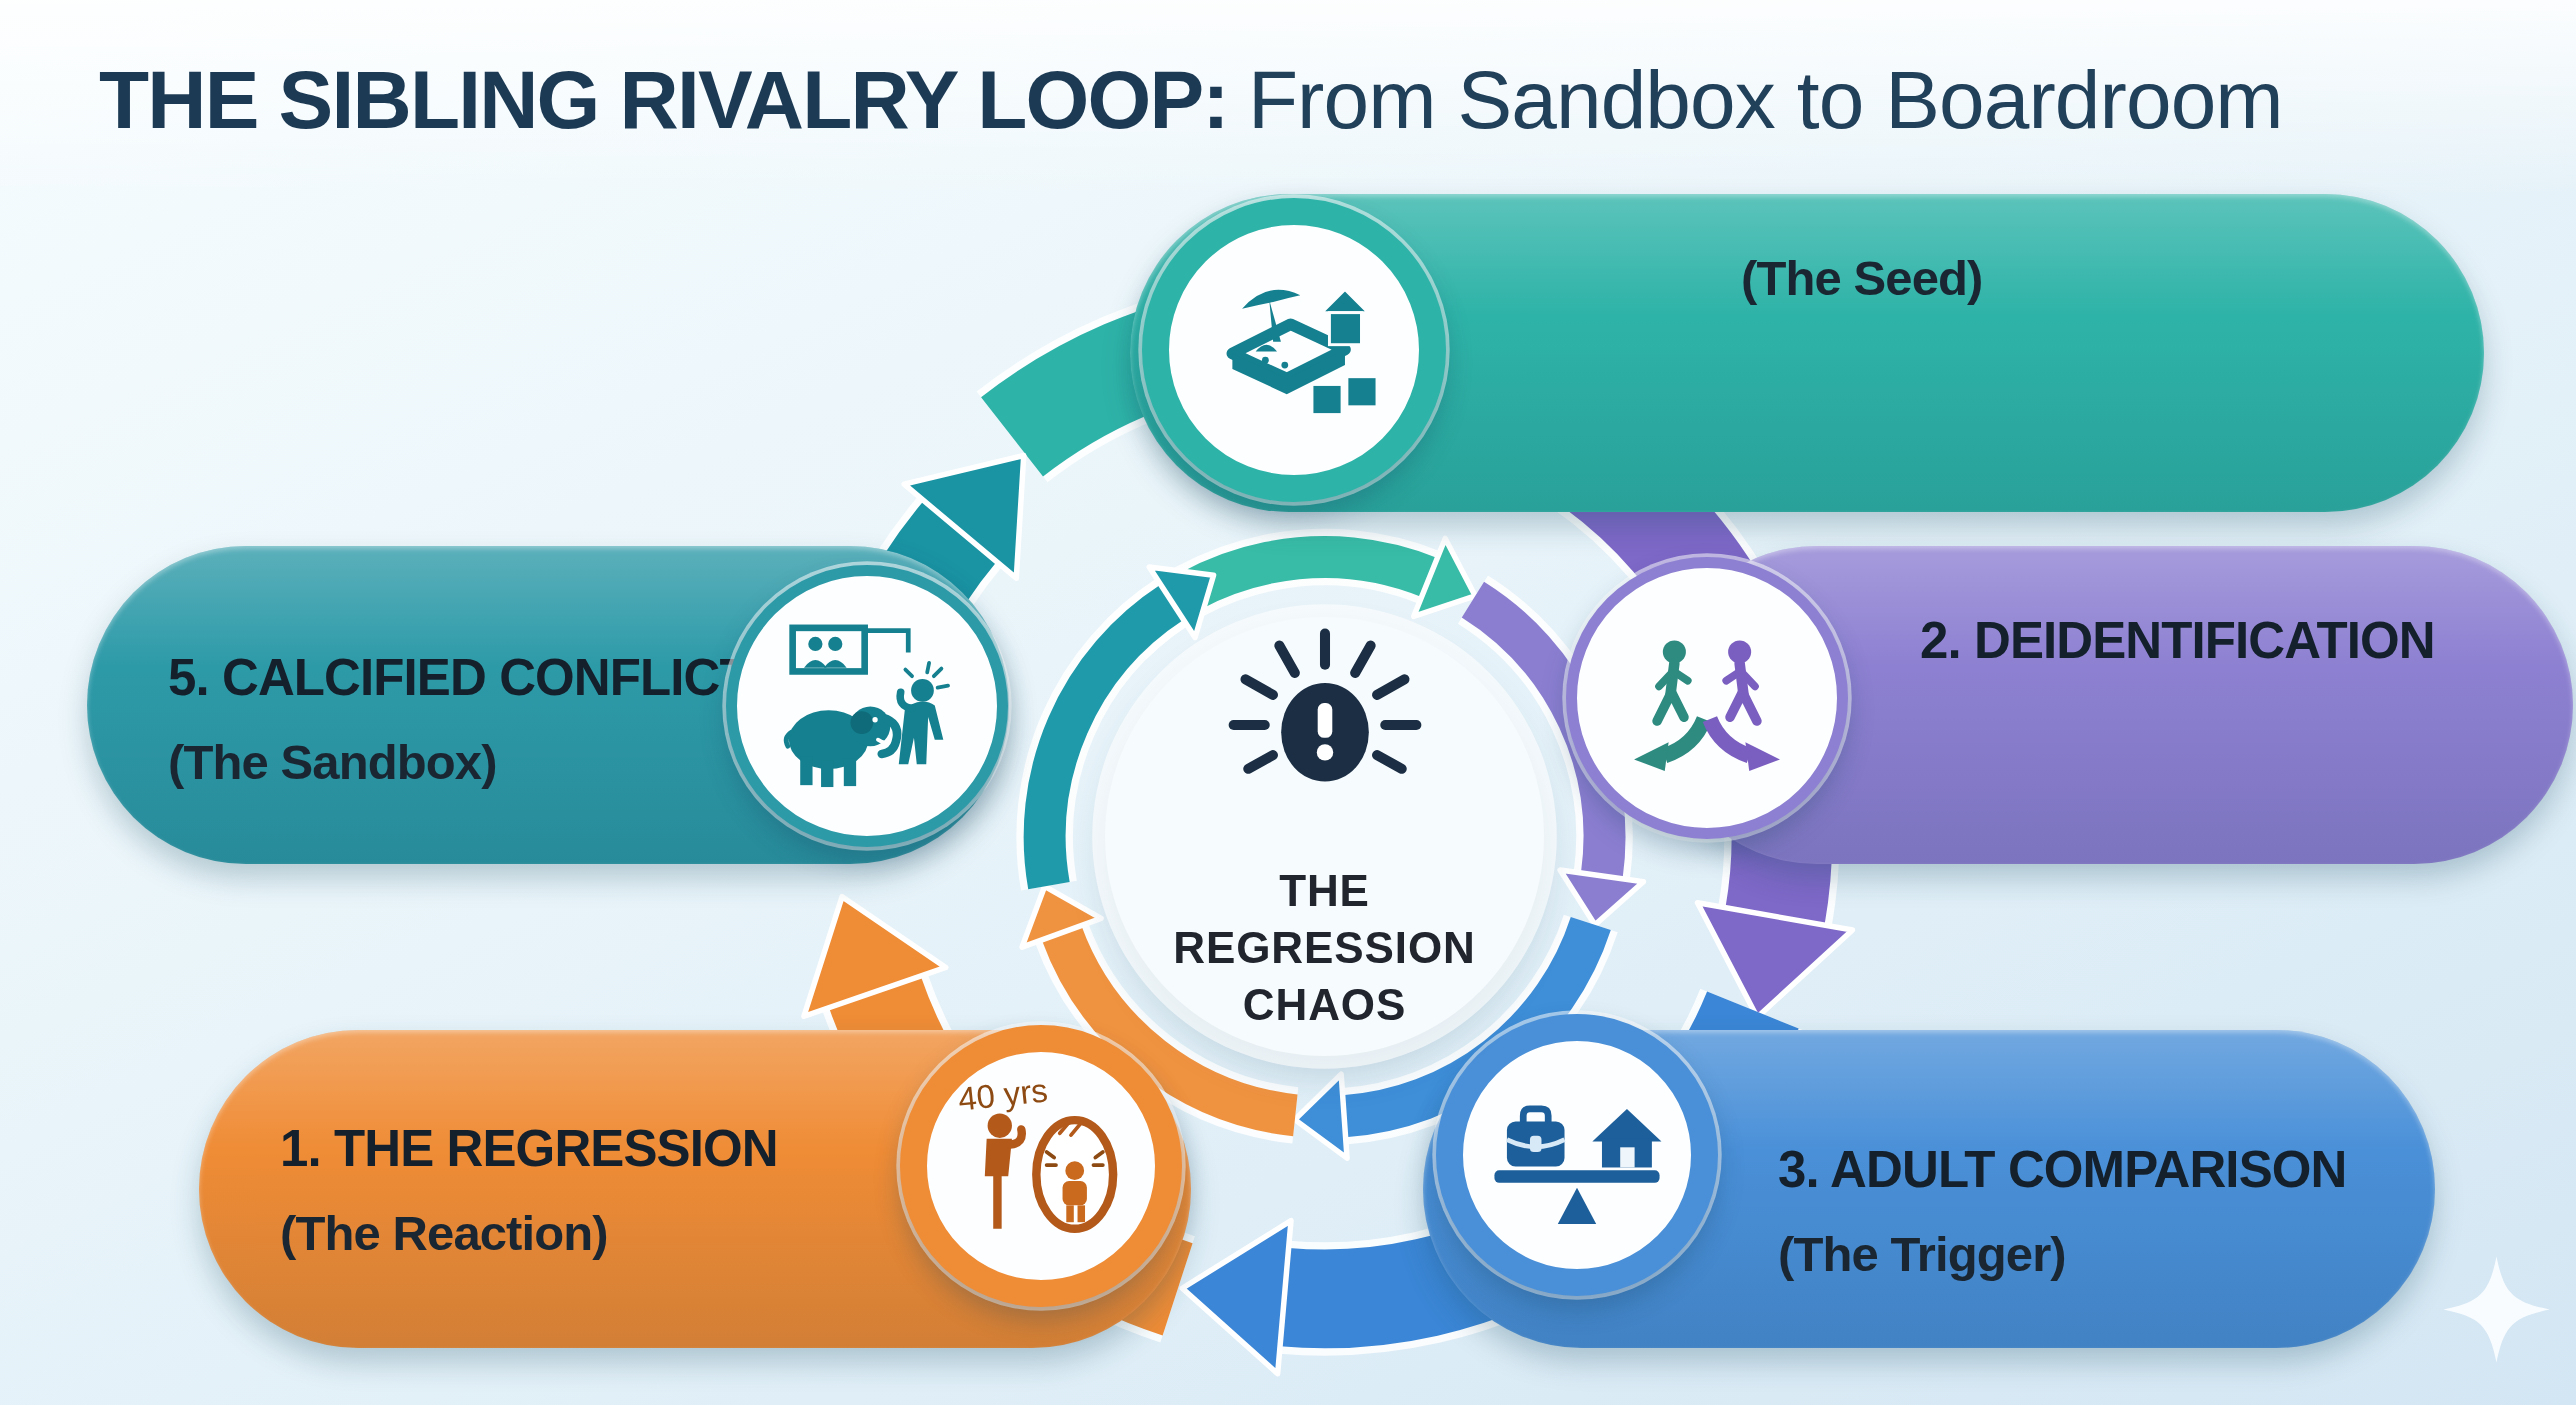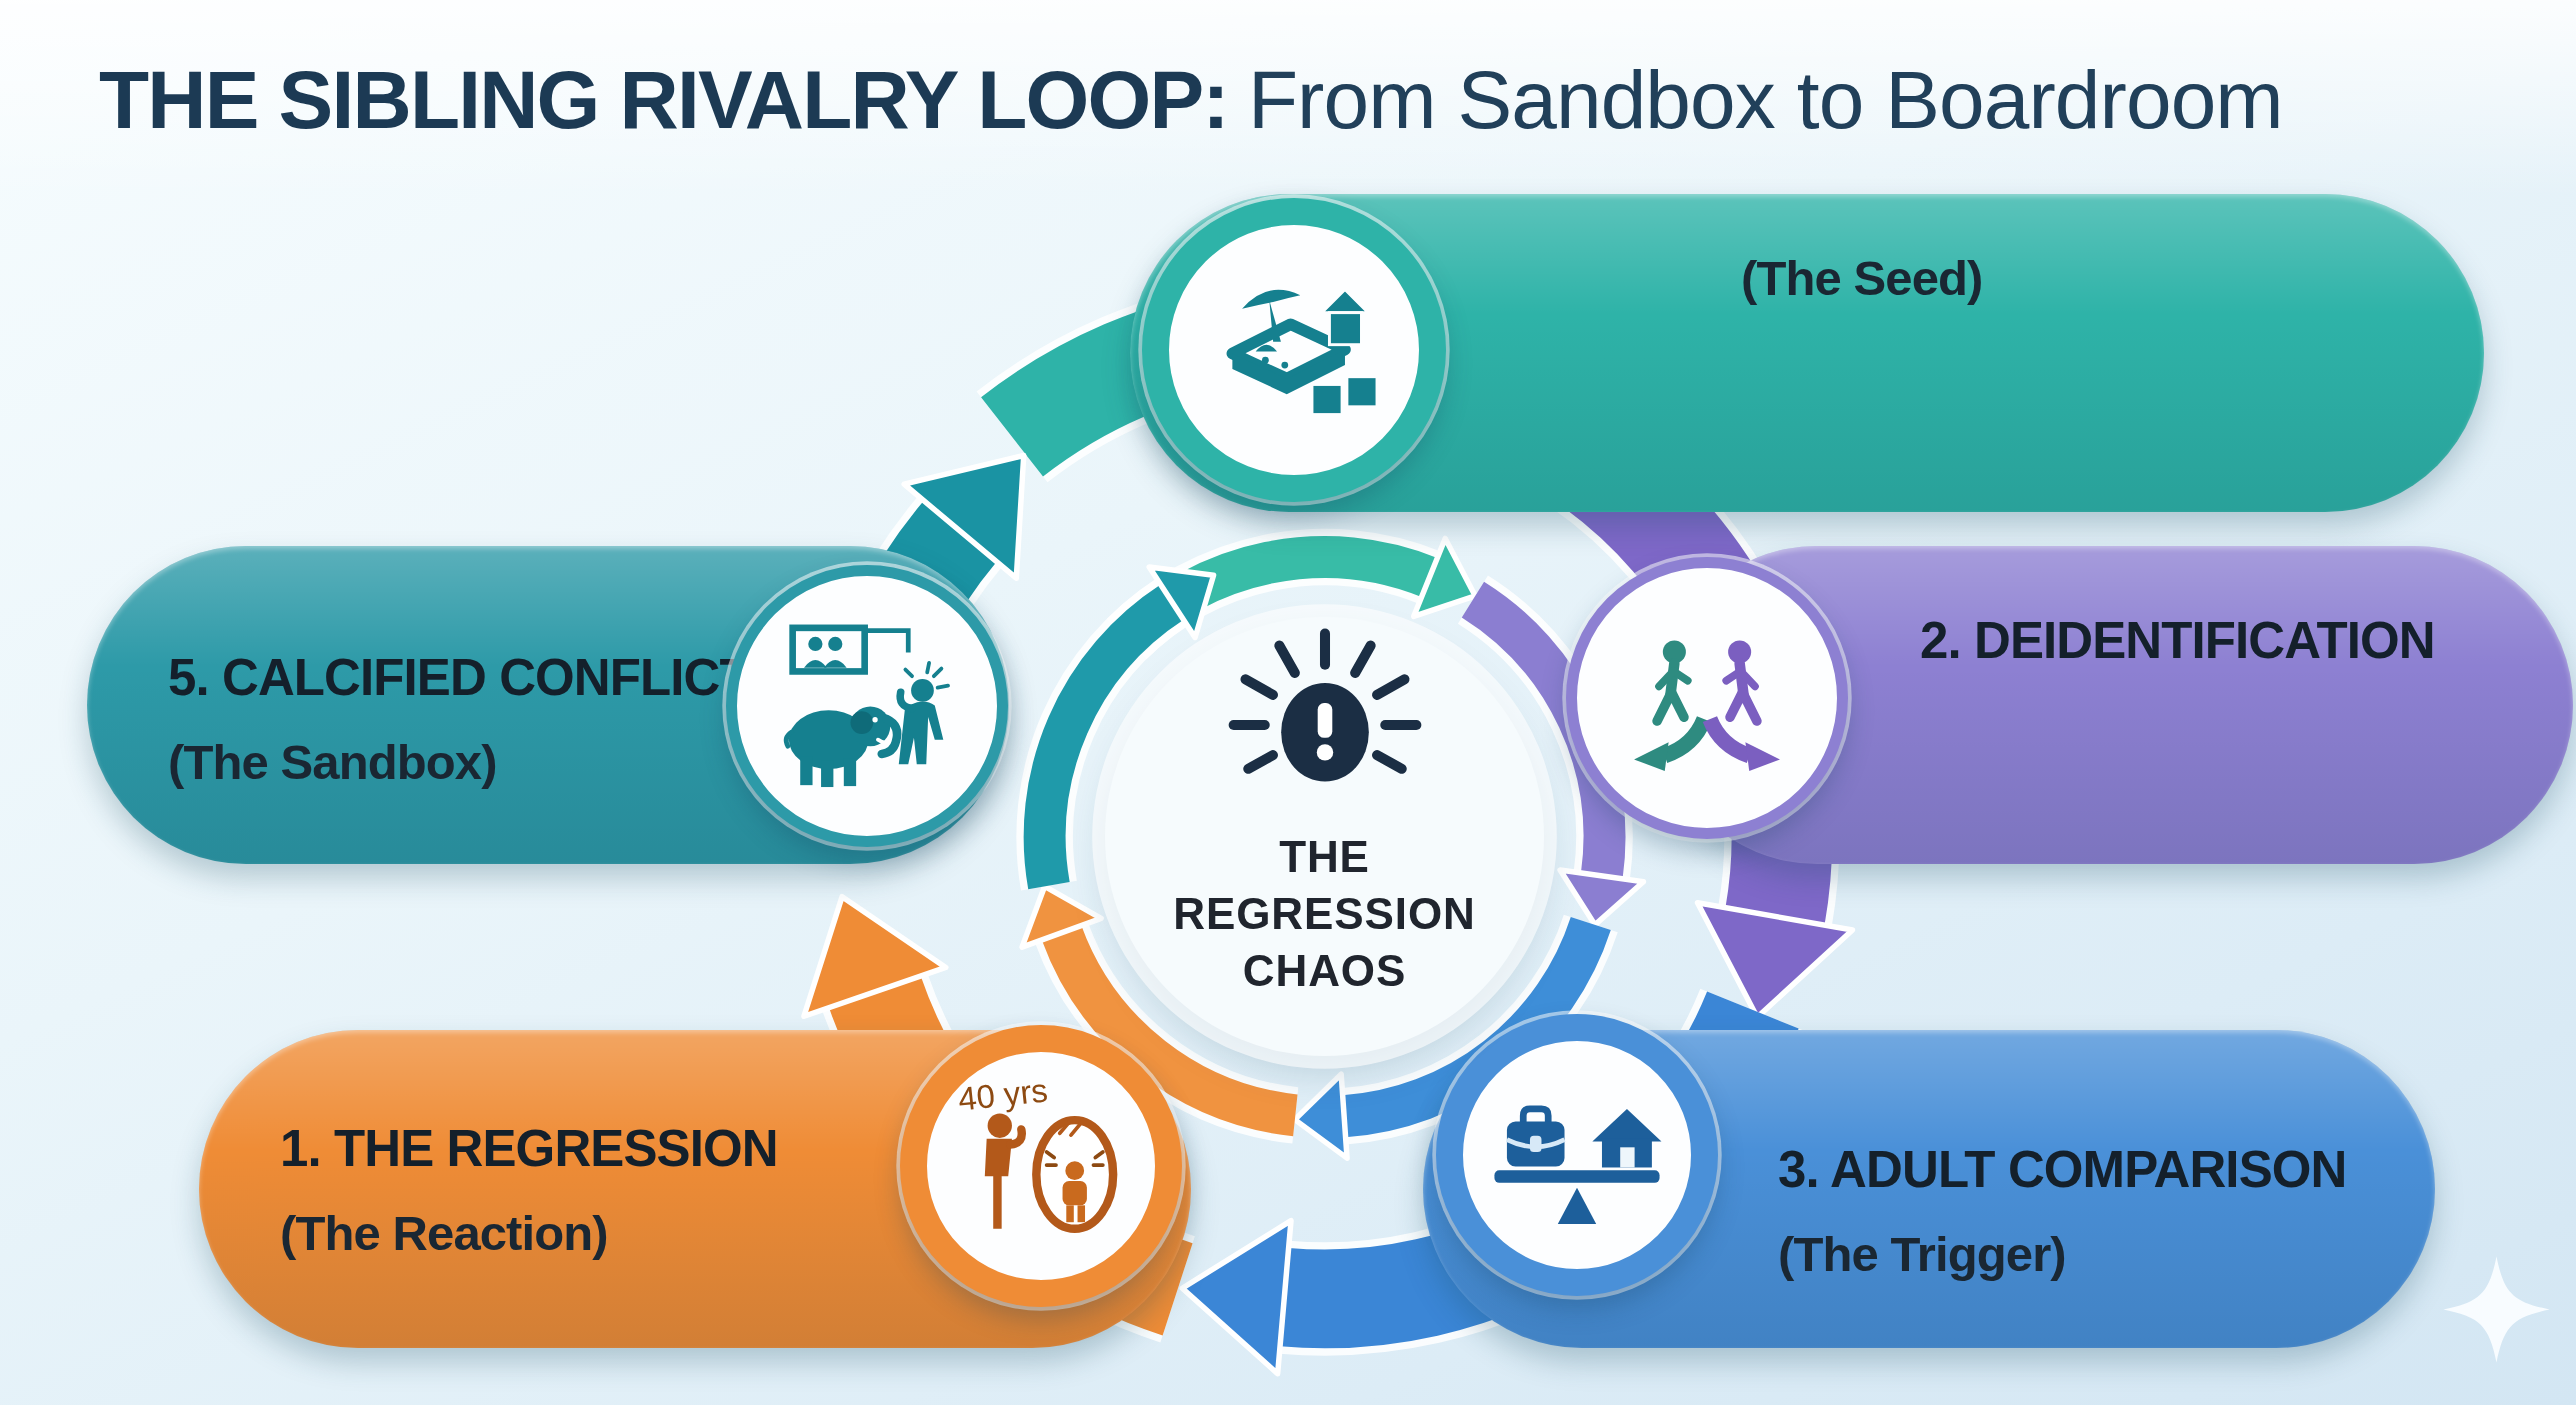--- a/index.html
+++ b/index.html
@@ -36,21 +36,21 @@
   .n2{left:1566px;top:557px;width:282px;height:282px;}
   .n3{left:1436px;top:1014px;width:282px;height:282px;border-width:27.4px;}
   .n4{left:900px;top:1025px;width:282px;height:282px;border-width:27.4px;}
   .n5{left:726px;top:565px;width:282px;height:282px;}
   .node svg{display:block;}
   .mirror-caption{position:absolute;left:31px;top:24px;font-size:33px;font-weight:normal;
     color:#8d4a12;transform:rotate(-6deg);z-index:4;}
   
   .center{position:absolute;left:1105px;top:617px;width:439px;height:439px;border-radius:50%;z-index:3;
     background:#f6fbfd;box-shadow:0 0 0 12.8px rgba(255,255,255,.6), 0 18.3px 37px rgba(26,77,104,.18);
-    display:flex;flex-direction:column;align-items:center;}
+    display:flex;flex-direction:column;align-items:center;gap:34px;}
   .center-lines{margin-top:5.5px;text-align:center;}
   .center-line{display:block;font-weight:bold;font-size:44px;line-height:57px;letter-spacing:0.9px;color:#20252e;}
   .sparkle{position:absolute;left:2437px;top:1250px;z-index:2;}
 </style>
 </head>
 <body>
 
 <div class="canvas">
 
   <svg id="arrows" width="2576" height="1405" viewBox="0 0 2816 1536">

